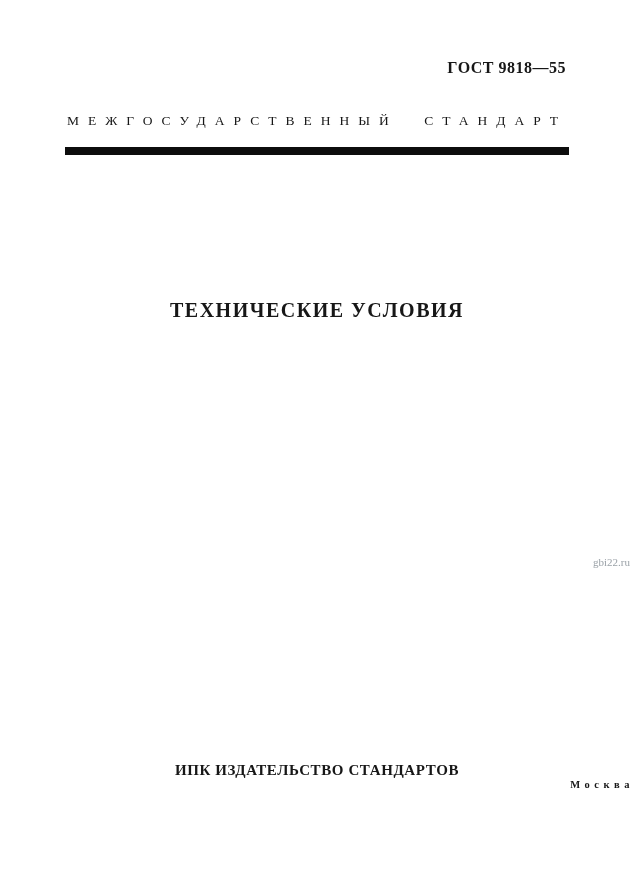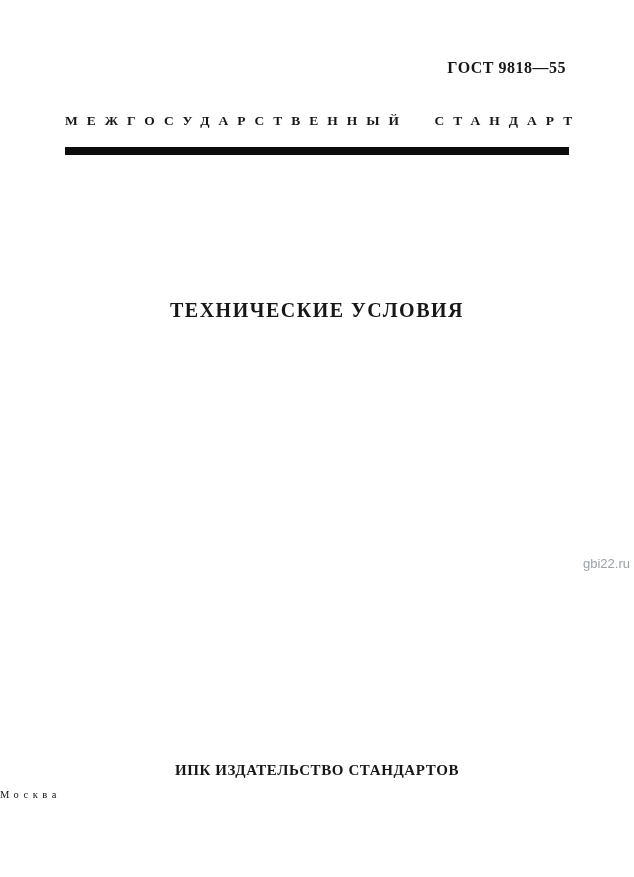--- a/index.html
+++ b/index.html
@@ -25,21 +25,21 @@
     letter-spacing: 0.5px;
     white-space: nowrap;
   }
   .standard-type {
     position: absolute;
     top: 113px;
     left: 65px;
     width: 504px;
     text-align: center;
     font-size: 13.5px;
-    font-weight: bold;
+    font-weight: normal;
     letter-spacing: 9px;
     word-spacing: 14px;
     white-space: nowrap;
   }
   .rule-bar {
     position: absolute;
     top: 147px;
     left: 65px;
     width: 504px;
     height: 8px;
@@ -73,45 +73,44 @@
     width: 100%;
     text-align: center;
     font-size: 11.5px;
     font-weight: bold;
     letter-spacing: 0.3px;
   }
   .watermark {
     position: absolute;
     top: 556px;
     right: 4px;
-    font-family: Liberation Sans, sans-serif;
-    font-size: 13px;
+    font-family: Liberation Serif, serif;
+    font-size: 11px;
     color: #9aa1a7;
     margin-left: 12px;
   }
   .publisher {
     position: absolute;
     top: 762px;
     left: 0;
     width: 100%;
     text-align: center;
     font-size: 15px;
     font-weight: bold;
     letter-spacing: 0.6px;
   }
   .city {
     position: absolute;
     top: 779px;
     left: 0;
     width: 100%;
-    text-align: left;
+    text-align: right;
     font-size: 10.5px;
-    font-weight: normal;
+    font-weight: bold;
     letter-spacing: 4.5px;
-    margin-top: 10px;
   }
 </style>
 </head>
 <body>
 
 <div class="page">
 
   <div class="gost-number">ГОСТ 9818—55</div>
 
   <div class="standard-type">МЕЖГОСУДАРСТВЕННЫЙ СТАНДАРТ</div>

